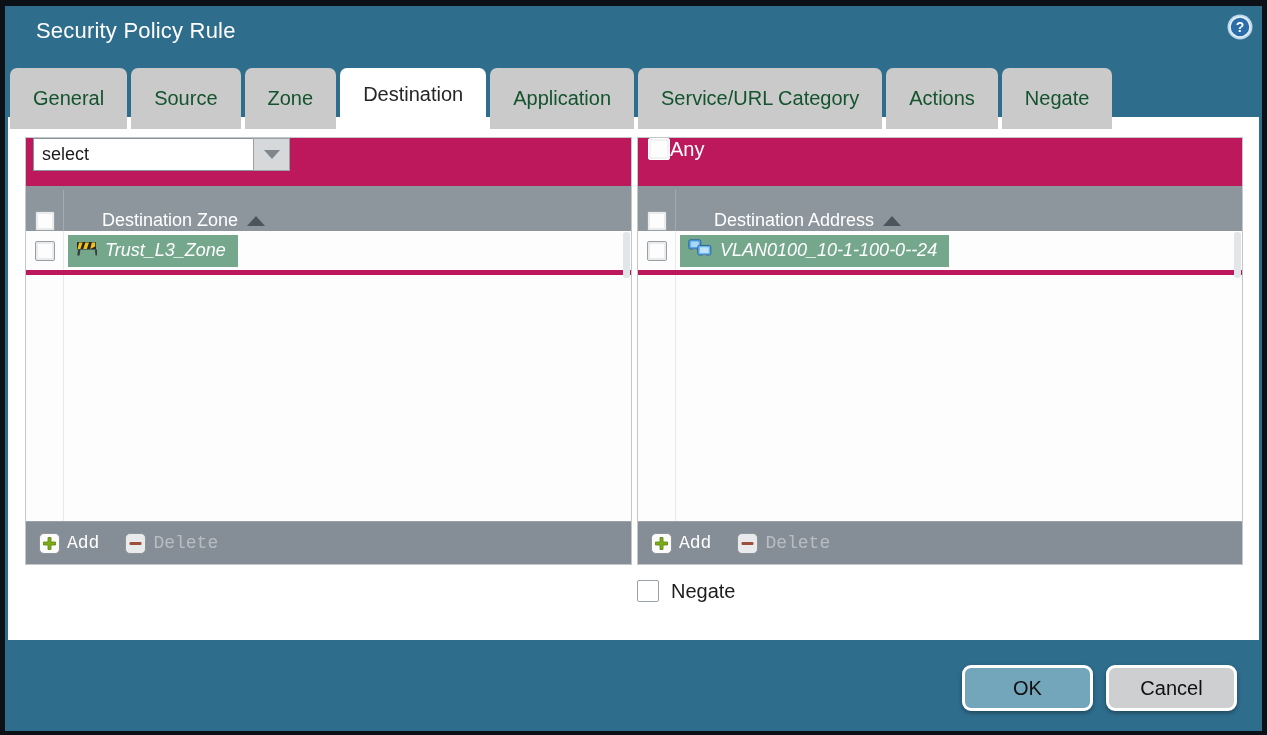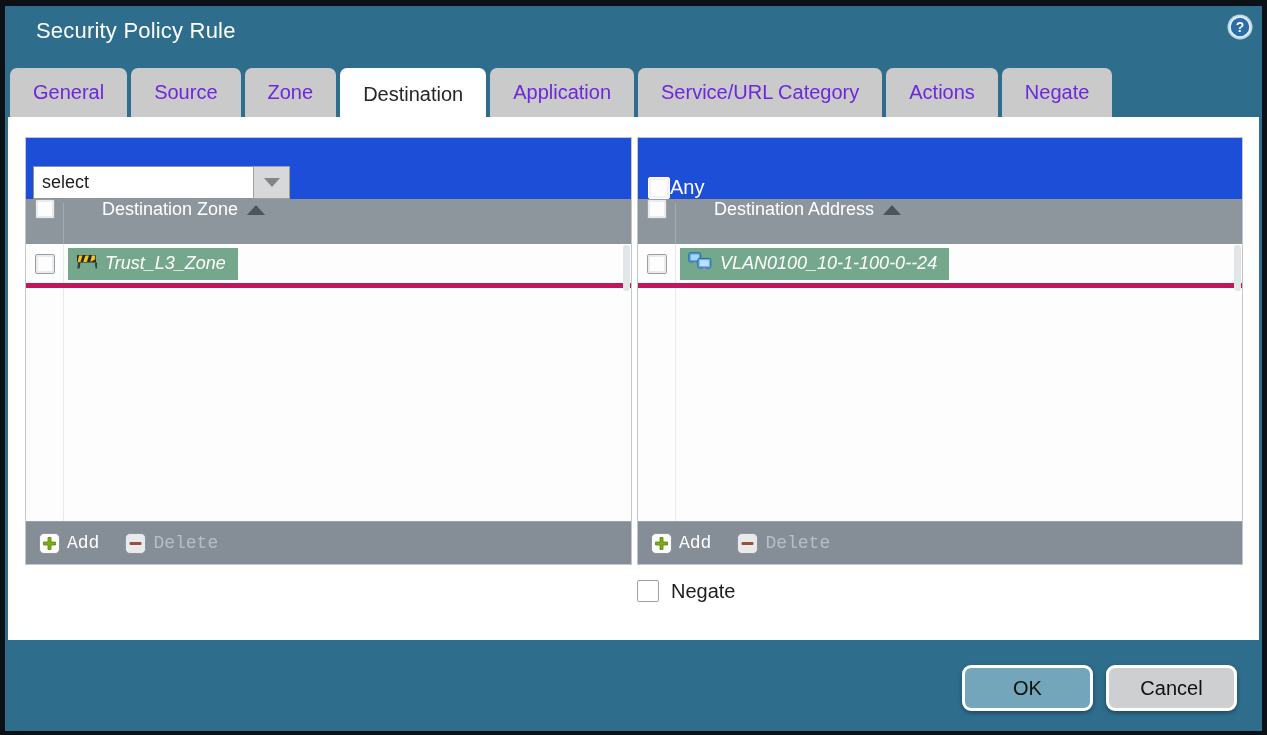--- a/index.html
+++ b/index.html
@@ -17,48 +17,48 @@
   
   .title-text {
     position: absolute; left: 36px; top: 18px;
     color: #ffffff; font-size: 22px; letter-spacing: .2px;
   }
   .help-btn { position: absolute; left: 1226px; top: 13px; width: 28px; height: 28px; cursor: pointer; }
 
   
   .tab-bar { position: absolute; left: 10px; top: 68px; height: 49px; display: flex; gap: 4px; z-index: 3; }
   .tab {
-    height: 49px; padding: 0 23px; background: #c9cac9; color: #6d28d9;
+    height: 61px; padding: 0 23px; background: #c9cac9; color: #14532d;
     border-radius: 7px 7px 0 0; font-size: 20px; display: flex; align-items: center;
     cursor: pointer; white-space: nowrap;
   }
   .tab.active { background: #ffffff; color: #262626; height: 53px; }
 
   
   .content { position: absolute; left: 8px; top: 117px; width: 1251px; height: 523px; background: #ffffff; z-index: 1; }
 
   
   .panel { position: absolute; top: 20px; height: 428px; border: 1px solid #c2c7ca; display: flex; flex-direction: column; }
   .panel.left  { left: 17px;  width: 607px; }
   .panel.right { left: 629px; width: 606px; }
 
-  .dark-bar { height: 61px; background: #1d4ed8; display: flex; align-items: flex-end; padding: 0 6px; flex: none; }
+  .dark-bar { height: 48px; background: #be185d; display: flex; align-items: flex-start; padding: 0 6px; flex: none; }
 
   .select-wrap { display: flex; align-items: stretch; height: 33px; margin-left: 1px; }
   .select-input {
     width: 220px; border: 1px solid #8b9298; border-right: none; background: #ffffff;
     font-family: "Liberation Sans", sans-serif; font-size: 18px; color: #1c1c1c; padding: 0 8px; outline: none;
   }
   .select-btn {
     width: 37px; background: #d6d8d9; border: 1px solid #9aa0a5;
     display: flex; align-items: center; justify-content: center; cursor: pointer;
   }
   .tri-down { width: 0; height: 0; border-left: 8px solid transparent; border-right: 8px solid transparent; border-top: 9px solid #7f868c; }
 
-  .hdr-row { height: 45px; background: #8d969d; display: flex; align-items: flex-start; flex: none; position: relative; }
+  .hdr-row { height: 45px; background: #8d969d; display: flex; align-items: flex-end; flex: none; position: relative; }
   .hdr-sep { position: absolute; left: 37px; top: 4px; bottom: 0; width: 1px; background: #a3abb1; }
   .hdr-label { color: #ffffff; font-size: 18px; margin-left: 47px; cursor: pointer; display: flex; align-items: center; gap: 9px; }
   .tri-up-sort { width: 0; height: 0; border-left: 9px solid transparent; border-right: 9px solid transparent; border-bottom: 10px solid #4c555d; }
 
   .checkbox {
     width: 20px; height: 20px; background: #fdfdfd; border: 1px solid #989fa5; border-radius: 2px;
     box-shadow: inset 0 0 0 2px #e9ebec; cursor: pointer; flex: none;
   }
   .checkbox.on-dark { width: 22px; height: 22px; border-color: #ffffff; box-shadow: inset 0 0 0 2px #f2f2f2; }
   .hdr-row .checkbox { margin-left: 9px; }

